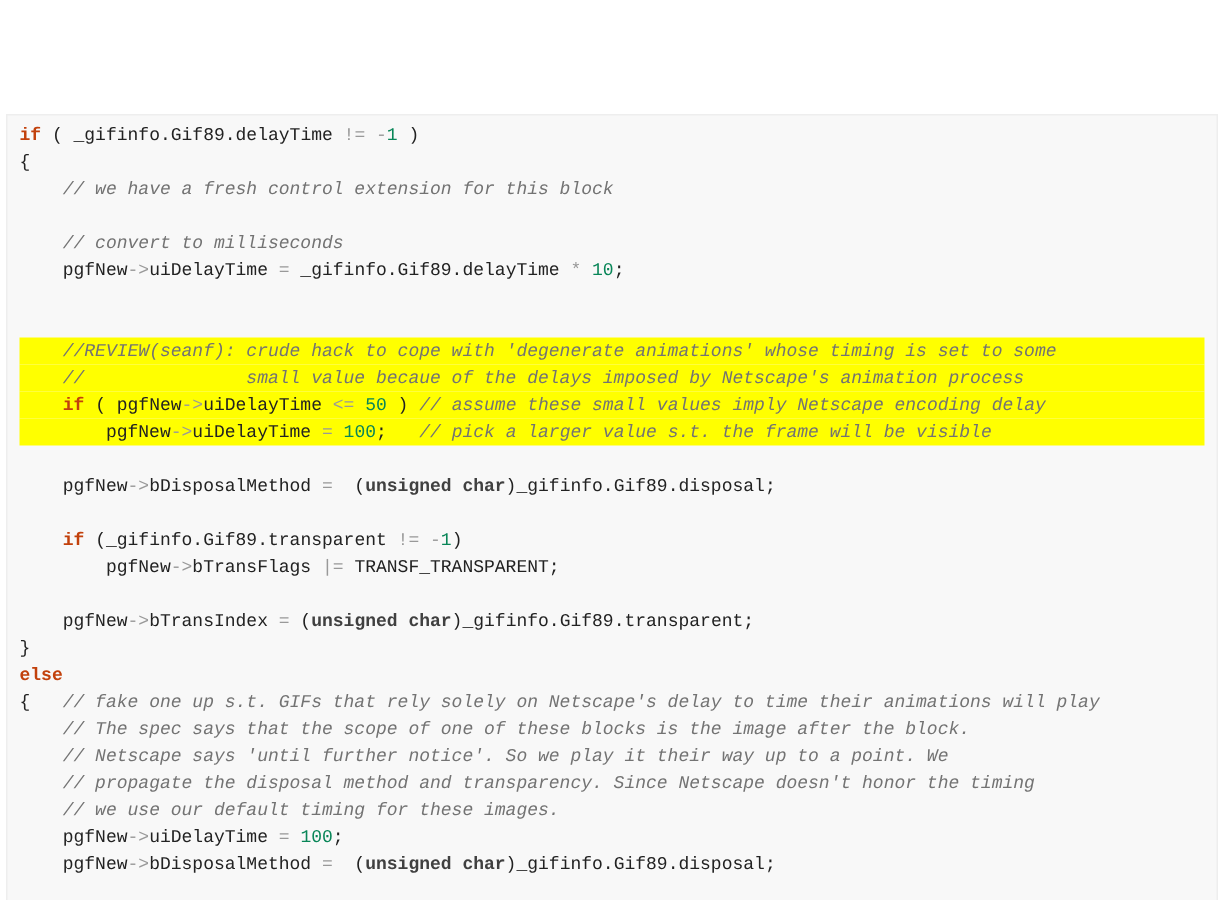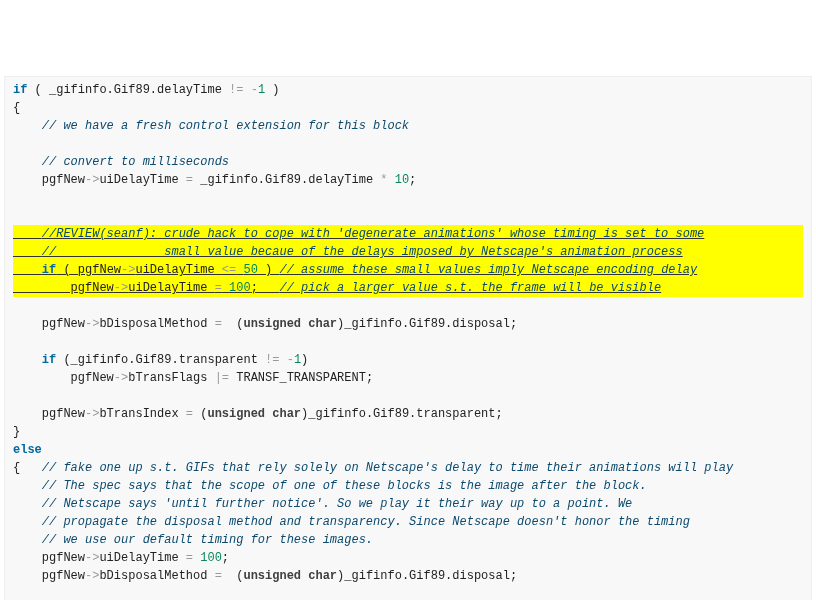--- a/index.html
+++ b/index.html
@@ -13,24 +13,24 @@
     white-space: pre;
     overflow-x: auto;
   }
   .code-block {
     background: #f8f8f8;
     padding: 4px 8px;
     border: 1px solid #eee;
   }
   .line { display: block; }
   .first-line { background: #f8f8f8; }
-  .hl { background: #ffff00; text-decoration: underline; }
-  .kw { color: #0369a1; font-weight: bold; }
+  .hl { background: #ffff00; }
+  .kw { color: #c2410c; font-weight: bold; }
   .ty { color: #404040; font-weight: bold; }
-  .cm { color: #0c4a6e; font-style: italic; }
+  .cm { color: #737373; font-style: italic; }
   .op { color: #999; }
   .num { color: #098658; }
   .id { color: #222; }
 </style>
 </head>
 <body>
 
 
 
 <div class="code-block" id="code-root"><span class="line first-line"><span class="kw">if</span><span class="id"> ( _gifinfo.</span><span class="id">Gif89</span><span class="id">.</span><span class="id">delayTime</span><span class="id"> </span><span class="op">!=</span><span class="id"> </span><span class="op">-</span><span class="num">1</span><span class="id"> )</span></span><span class="line "><span class="id">{</span></span><span class="line "><span class="id">    </span><span class="cm">// we have a fresh control extension for this block</span></span><span class="line "><span class="id"> </span></span><span class="line "><span class="id">    </span><span class="cm">// convert to milliseconds</span></span><span class="line "><span class="id">    pgfNew</span><span class="op">-&gt;</span><span class="id">uiDelayTime </span><span class="op">=</span><span class="id"> _gifinfo.</span><span class="id">Gif89</span><span class="id">.</span><span class="id">delayTime </span><span class="op">*</span><span class="id"> </span><span class="num">10</span><span class="id">;</span></span><span class="line "><span class="id"> </span></span><span class="line "><span class="id"> </span></span><span class="line hl"><span class="id">    </span><span class="cm">//REVIEW(seanf): crude hack to cope with 'degenerate animations' whose timing is set to some</span></span><span class="line hl"><span class="id">    </span><span class="cm">//               small value becaue of the delays imposed by Netscape's animation process</span></span><span class="line hl"><span class="id">    </span><span class="kw">if</span><span class="id"> ( pgfNew</span><span class="op">-&gt;</span><span class="id">uiDelayTime </span><span class="op">&lt;=</span><span class="id"> </span><span class="num">50</span><span class="id"> ) </span><span class="cm">// assume these small values imply Netscape encoding delay</span></span><span class="line hl"><span class="id">        pgfNew</span><span class="op">-&gt;</span><span class="id">uiDelayTime </span><span class="op">=</span><span class="id"> </span><span class="num">100</span><span class="id">;   </span><span class="cm">// pick a larger value s.t. the frame will be visible</span></span><span class="line "><span class="id"> </span></span><span class="line "><span class="id">    pgfNew</span><span class="op">-&gt;</span><span class="id">bDisposalMethod </span><span class="op">=</span><span class="id">  (</span><span class="ty">unsigned</span><span class="id"> </span><span class="ty">char</span><span class="id">)_gifinfo.</span><span class="id">Gif89</span><span class="id">.</span><span class="id">disposal;</span></span><span class="line "><span class="id"> </span></span><span class="line "><span class="id">    </span><span class="kw">if</span><span class="id"> (_gifinfo.</span><span class="id">Gif89</span><span class="id">.</span><span class="id">transparent </span><span class="op">!=</span><span class="id"> </span><span class="op">-</span><span class="num">1</span><span class="id">)</span></span><span class="line "><span class="id">        pgfNew</span><span class="op">-&gt;</span><span class="id">bTransFlags </span><span class="op">|=</span><span class="id"> TRANSF_TRANSPARENT;</span></span><span class="line "><span class="id"> </span></span><span class="line "><span class="id">    pgfNew</span><span class="op">-&gt;</span><span class="id">bTransIndex </span><span class="op">=</span><span class="id"> (</span><span class="ty">unsigned</span><span class="id"> </span><span class="ty">char</span><span class="id">)_gifinfo.</span><span class="id">Gif89</span><span class="id">.</span><span class="id">transparent;</span></span><span class="line "><span class="id">}</span></span><span class="line "><span class="kw">else</span></span><span class="line "><span class="id">{   </span><span class="cm">// fake one up s.t. GIFs that rely solely on Netscape's delay to time their animations will play</span></span><span class="line "><span class="id">    </span><span class="cm">// The spec says that the scope of one of these blocks is the image after the block.</span></span><span class="line "><span class="id">    </span><span class="cm">// Netscape says 'until further notice'. So we play it their way up to a point. We</span></span><span class="line "><span class="id">    </span><span class="cm">// propagate the disposal method and transparency. Since Netscape doesn't honor the timing</span></span><span class="line "><span class="id">    </span><span class="cm">// we use our default timing for these images.</span></span><span class="line "><span class="id">    pgfNew</span><span class="op">-&gt;</span><span class="id">uiDelayTime </span><span class="op">=</span><span class="id"> </span><span class="num">100</span><span class="id">;</span></span><span class="line "><span class="id">    pgfNew</span><span class="op">-&gt;</span><span class="id">bDisposalMethod </span><span class="op">=</span><span class="id">  (</span><span class="ty">unsigned</span><span class="id"> </span><span class="ty">char</span><span class="id">)_gifinfo.</span><span class="id">Gif89</span><span class="id">.</span><span class="id">disposal;</span></span><span class="line "><span class="id"> </span></span></div>

